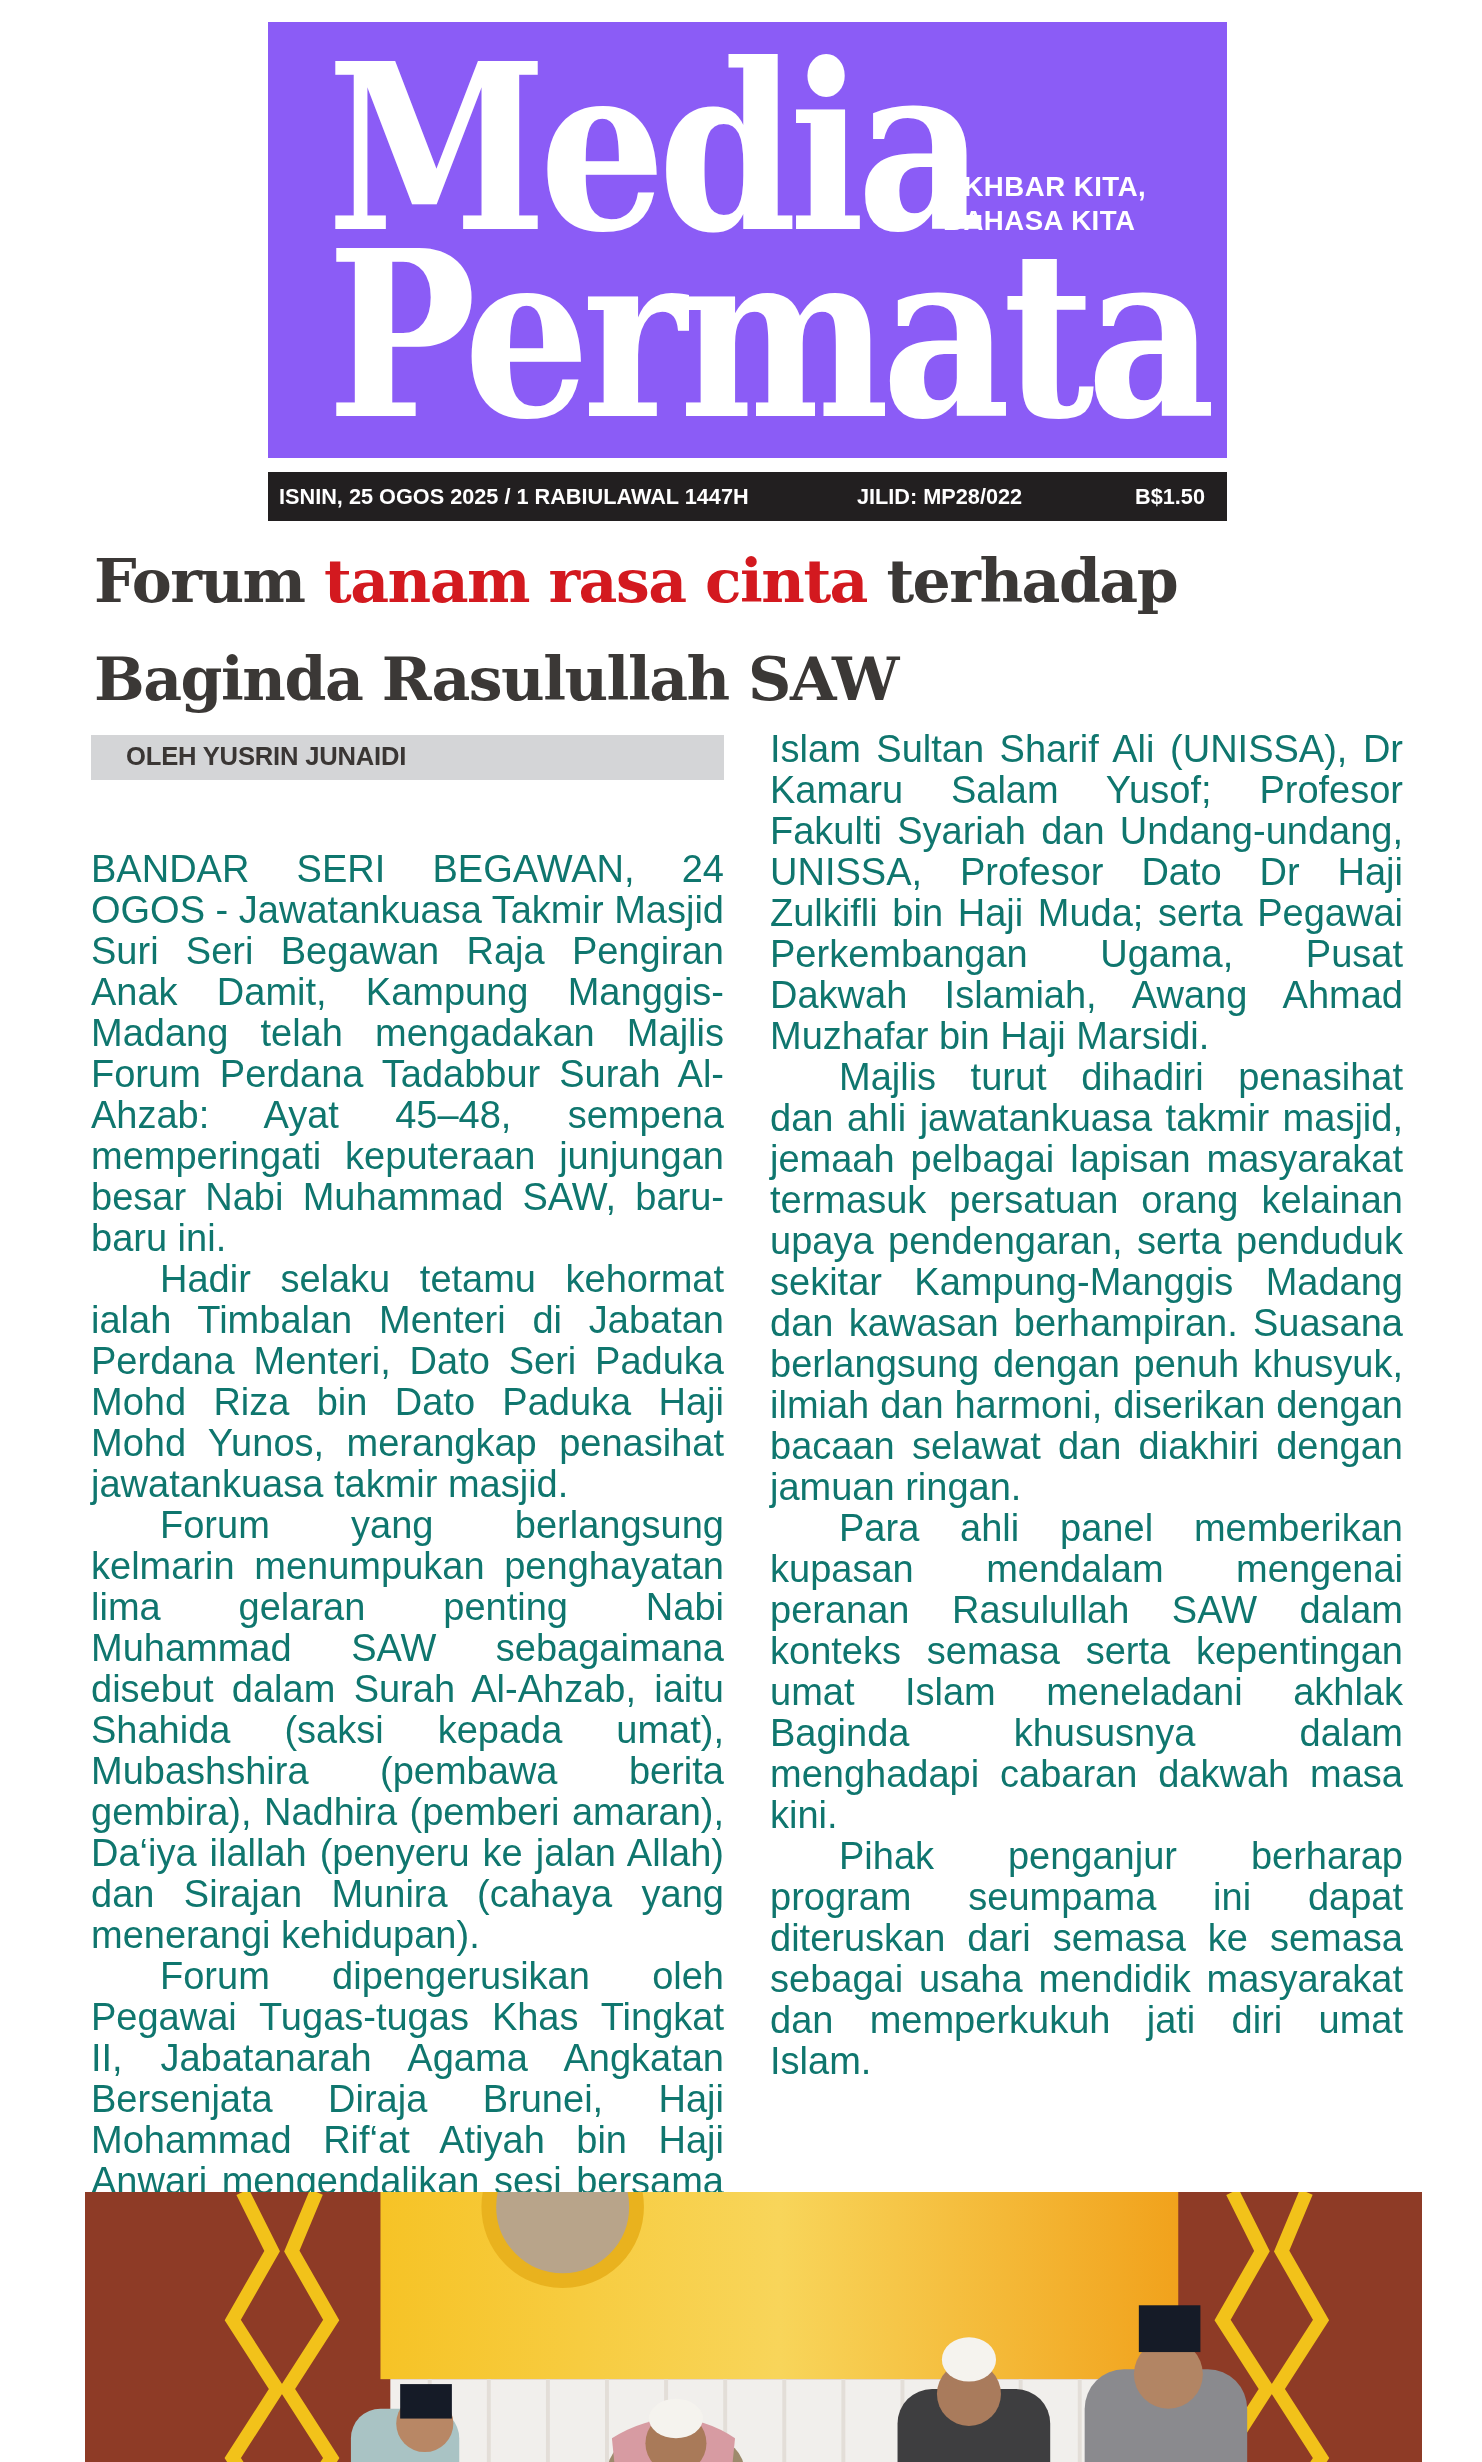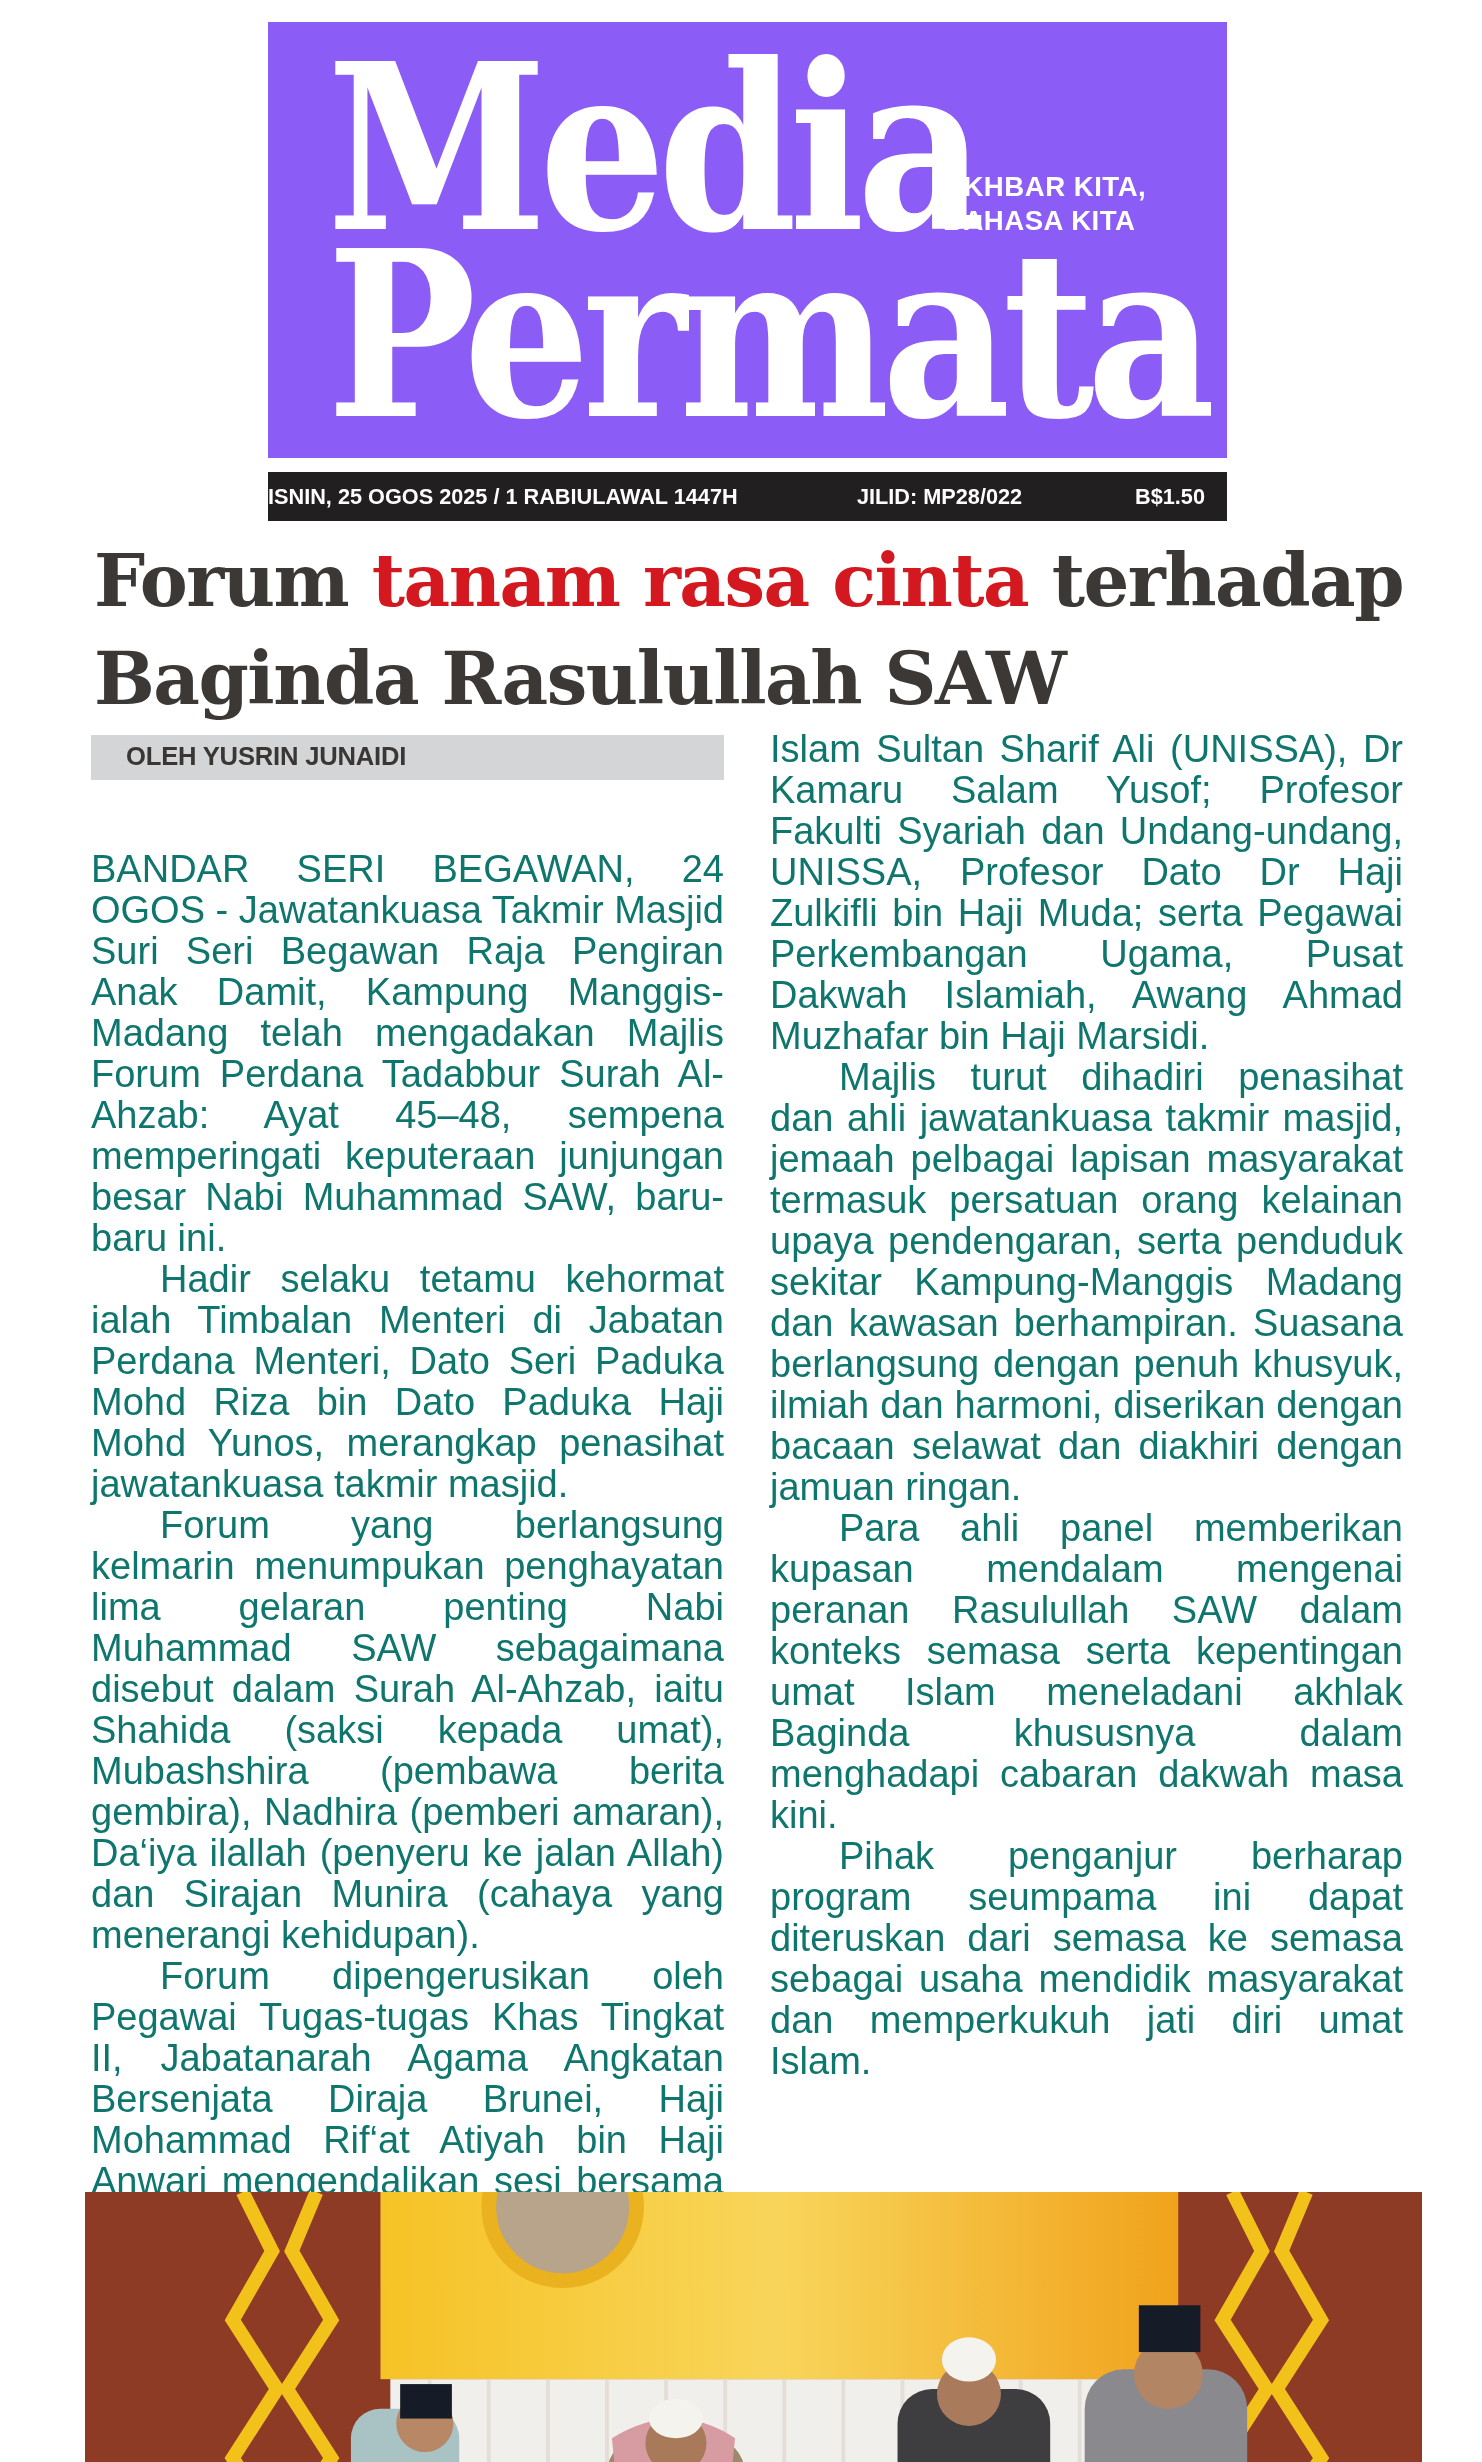--- a/index.html
+++ b/index.html
@@ -25,28 +25,28 @@
     position: absolute; left: 675px; top: 148px; color: #ffffff;
     font-family: "Liberation Sans", sans-serif; font-weight: bold;
     font-size: 27.6px; line-height: 34px; letter-spacing: 0.5px;
   }
   .infobar {
     position: absolute; left: 268px; top: 472px; width: 959px; height: 49px;
     background: #221f20; color: #ffffff;
     font-family: "Liberation Sans", sans-serif; font-weight: bold;
     font-size: 21.7px; display: flex; align-items: center;
   }
-  .infobar .date { position: absolute; left: 0; }
+  .infobar .date { position: absolute; left: 11px; }
   .infobar .jilid { position: absolute; left: 589px; }
   .infobar .price { position: absolute; right: 22px; }
 
   
   .headline {
     position: absolute; left: 94px; top: 532px; width: 1330px;
-    font-family: "DejaVu Serif", serif; font-size: 72px; line-height: 98px;
+    font-family: "DejaVu Serif", serif; font-size: 60px; line-height: 98px;
     color: #3b3836; letter-spacing: -1.5px;
   }
   .headline .hl-red { color: #d3191f; }
 
   
   .byline {
     position: absolute; left: 91px; top: 735px; width: 633px; height: 45px;
     background: #d4d5d7;
   }
   .byline span {

